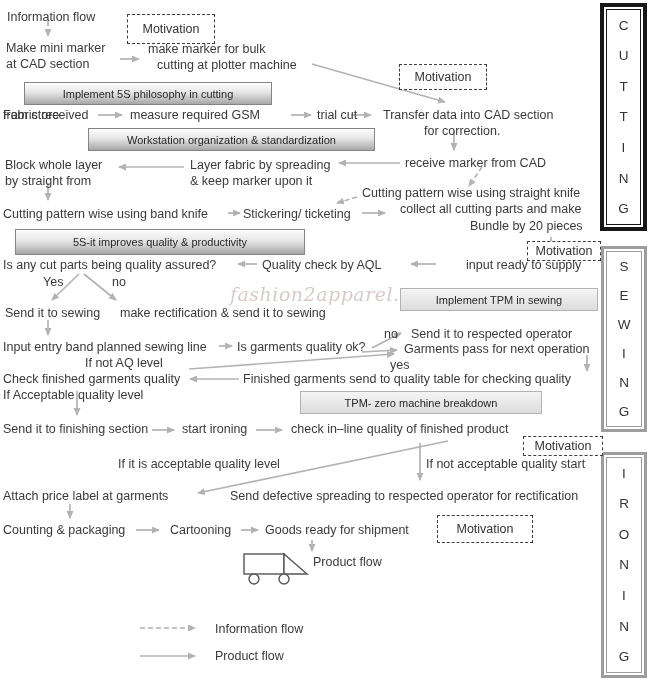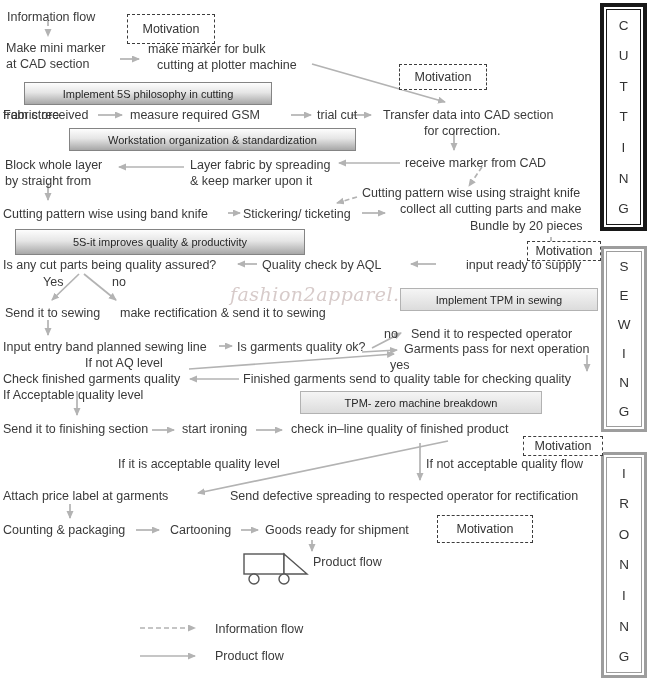--- a/index.html
+++ b/index.html
@@ -100,21 +100,21 @@
     <rect x="244" y="554" width="40" height="20"></rect>
     <path d="M284 554 L307 574 L284 574 Z"></path>
     <circle cx="254" cy="579" r="5"></circle>
     <circle cx="284" cy="579" r="5"></circle>
   </g>
 </svg>
 
 <div class="wm" style="left:230px;top:283px">fashion2apparel.com</div>
 
 <div class="banner" style="left:24px;top:82px;width:246px;height:21px">Implement 5S philosophy in cutting</div>
-<div class="banner" style="left:69px;top:128px;width:285px;height:21px">Workstation organization &amp; standardization</div>
+<div class="banner" style="left:88px;top:128px;width:285px;height:21px">Workstation organization &amp; standardization</div>
 <div class="banner" style="left:15px;top:229px;width:288px;height:24px">5S-it improves quality &amp; productivity</div>
 <div class="banner flat" style="left:400px;top:288px;width:196px;height:21px">Implement TPM in sewing</div>
 <div class="banner flat" style="left:300px;top:391px;width:240px;height:21px">TPM- zero machine breakdown</div>
 
 <div class="motiv" style="left:127px;top:14px;width:86px;height:28px">Motivation</div>
 <div class="motiv" style="left:399px;top:64px;width:86px;height:24px">Motivation</div>
 <div class="motiv" style="left:527px;top:241px;width:72px;height:18px">Motivation</div>
 <div class="motiv" style="left:523px;top:436px;width:78px;height:18px">Motivation</div>
 <div class="motiv" style="left:437px;top:515px;width:94px;height:26px">Motivation</div>
 
@@ -186,21 +186,21 @@
 <div class="node" style="left:404px;top:341px">Garments pass for next operation</div>
 <div class="node" style="left:390px;top:357px">yes</div>
 <div class="node" style="left:85px;top:355px">If not AQ level</div>
 <div class="node" style="left:3px;top:371px">Check finished garments quality</div>
 <div class="node" style="left:243px;top:371px">Finished garments send to quality table for checking quality</div>
 <div class="node" style="left:3px;top:387px">If Acceptable quality level</div>
 <div class="node" style="left:3px;top:421px">Send it to finishing section</div>
 <div class="node" style="left:182px;top:421px">start ironing</div>
 <div class="node" style="left:291px;top:421px">check in–line quality of finished product</div>
 <div class="node" style="left:118px;top:456px">If it is acceptable quality level</div>
-<div class="node" style="left:426px;top:456px">If not acceptable quality flow</div>
+<div class="node" style="left:426px;top:456px">If not acceptable quality start</div>
 <div class="node" style="left:3px;top:488px">Attach price label at garments</div>
 <div class="node" style="left:230px;top:488px">Send defective spreading to respected operator for rectification</div>
 <div class="node" style="left:3px;top:522px">Counting &amp; packaging</div>
 <div class="node" style="left:170px;top:522px">Cartooning</div>
 <div class="node" style="left:265px;top:522px">Goods ready for shipment</div>
 <div class="node" style="left:313px;top:554px">Product flow</div>
 
 <div class="node" style="left:215px;top:621px">Information flow</div>
 <div class="node" style="left:215px;top:648px">Product flow</div>
 

